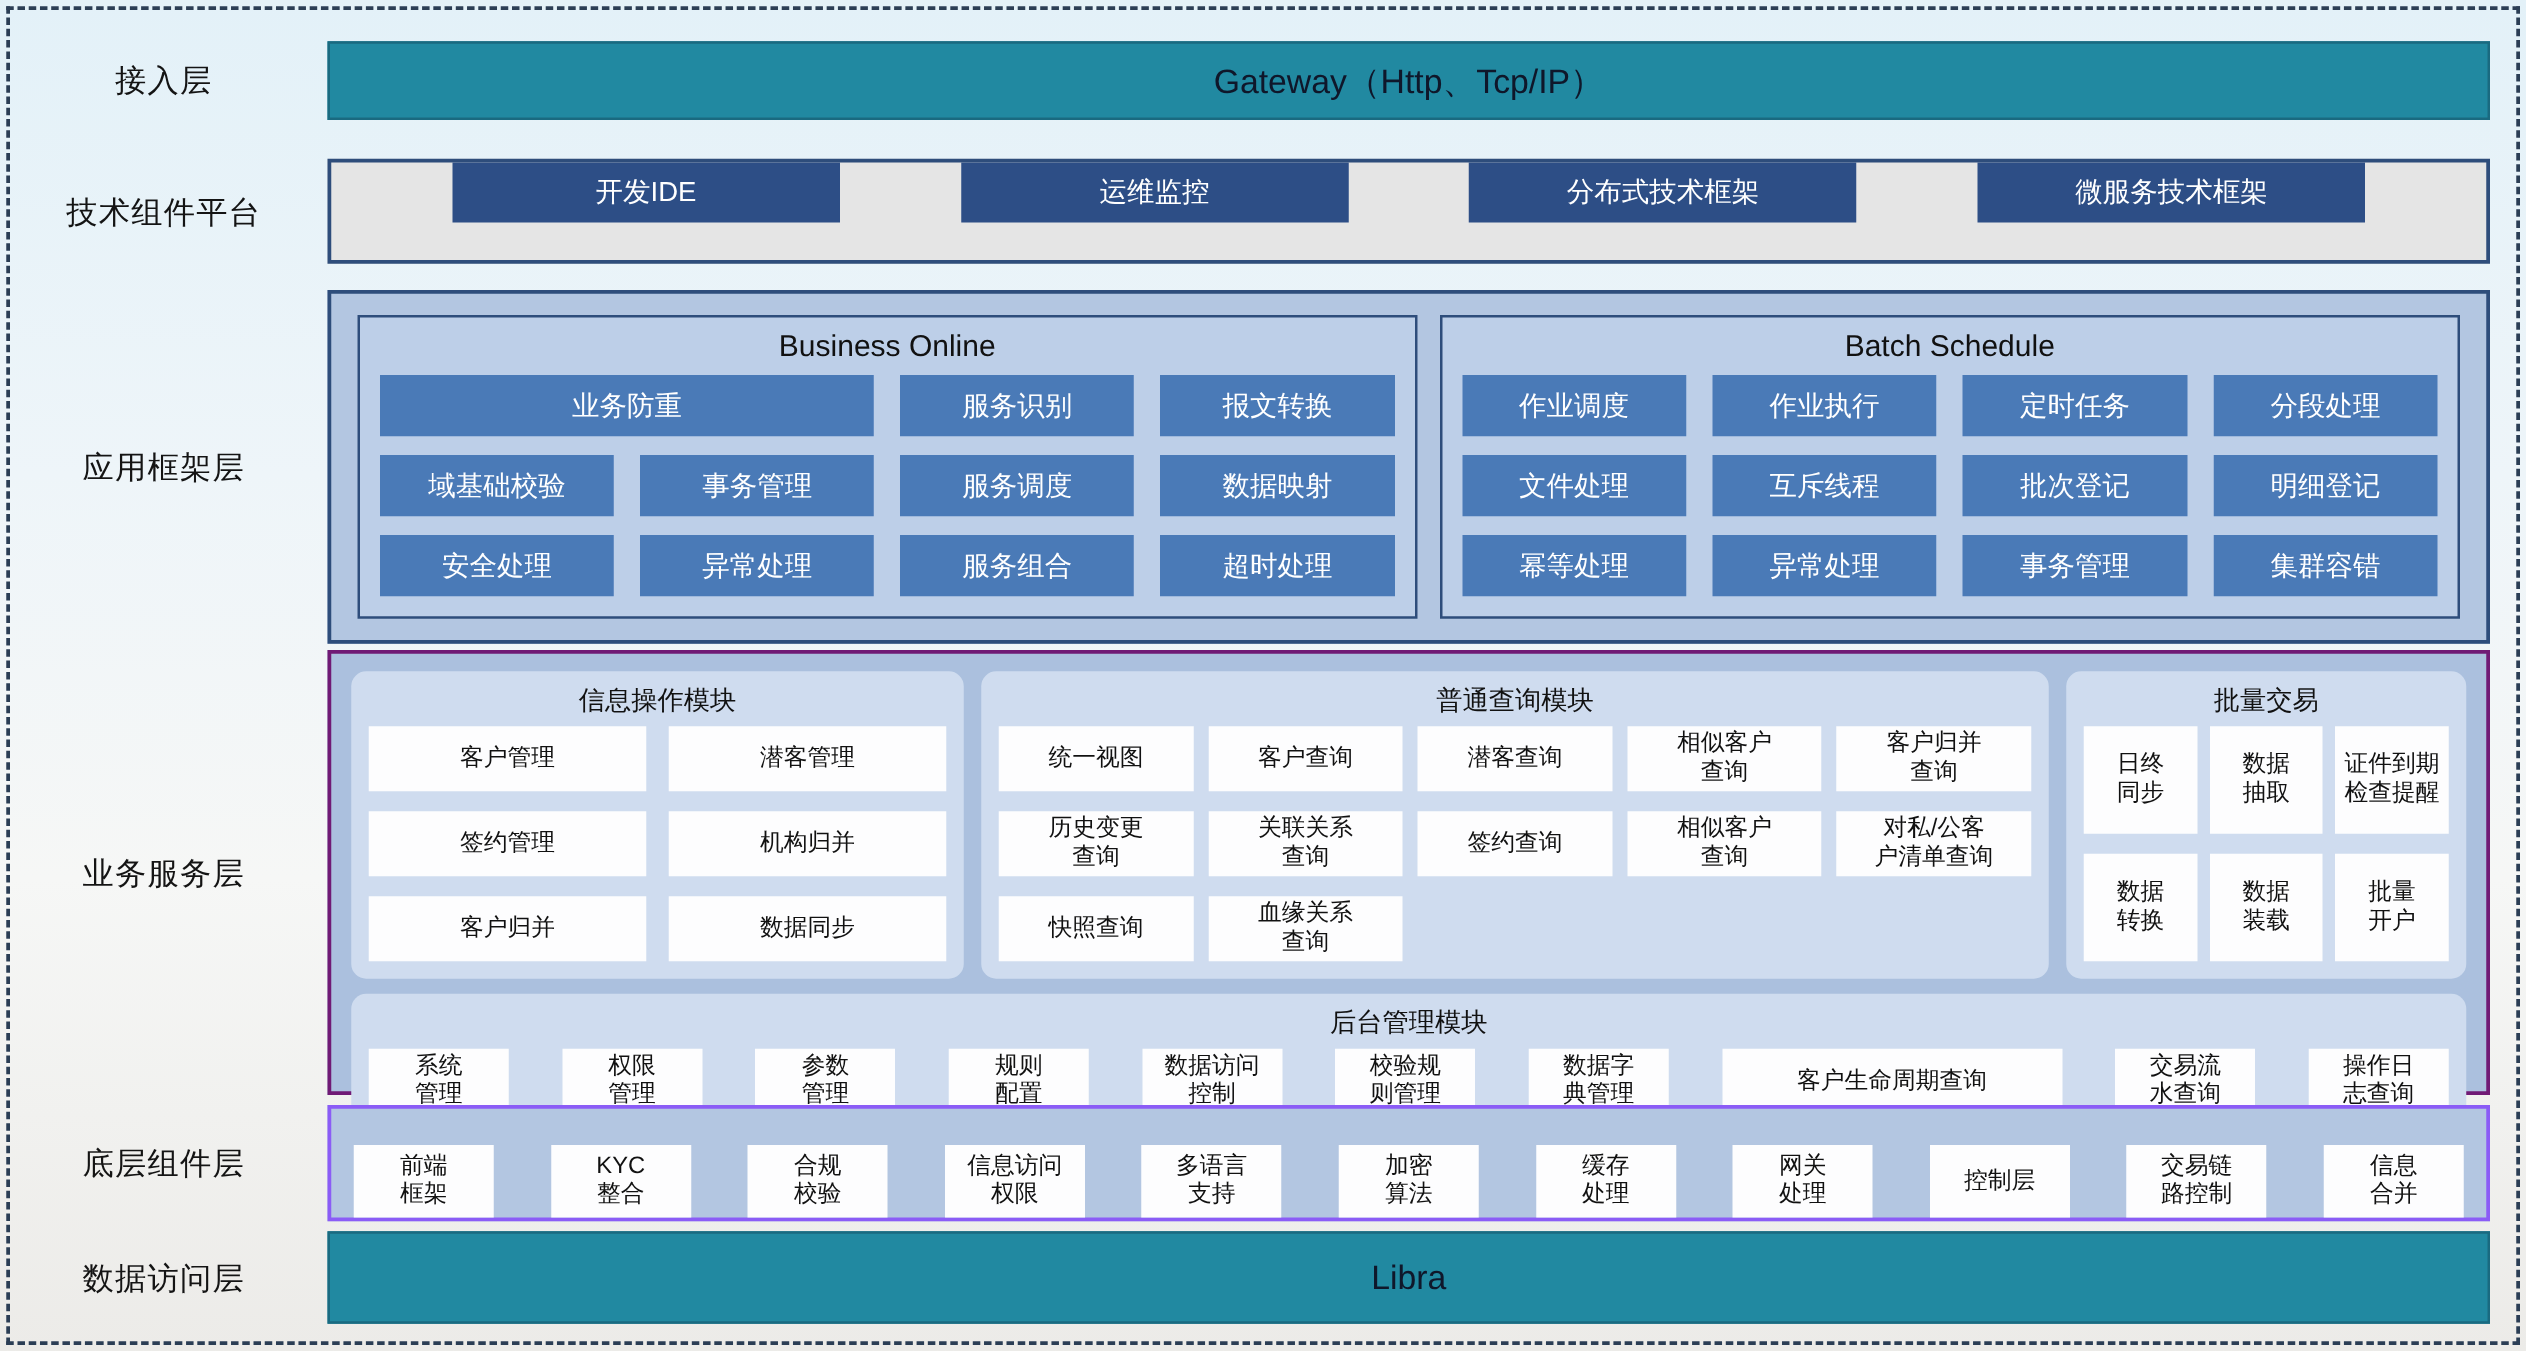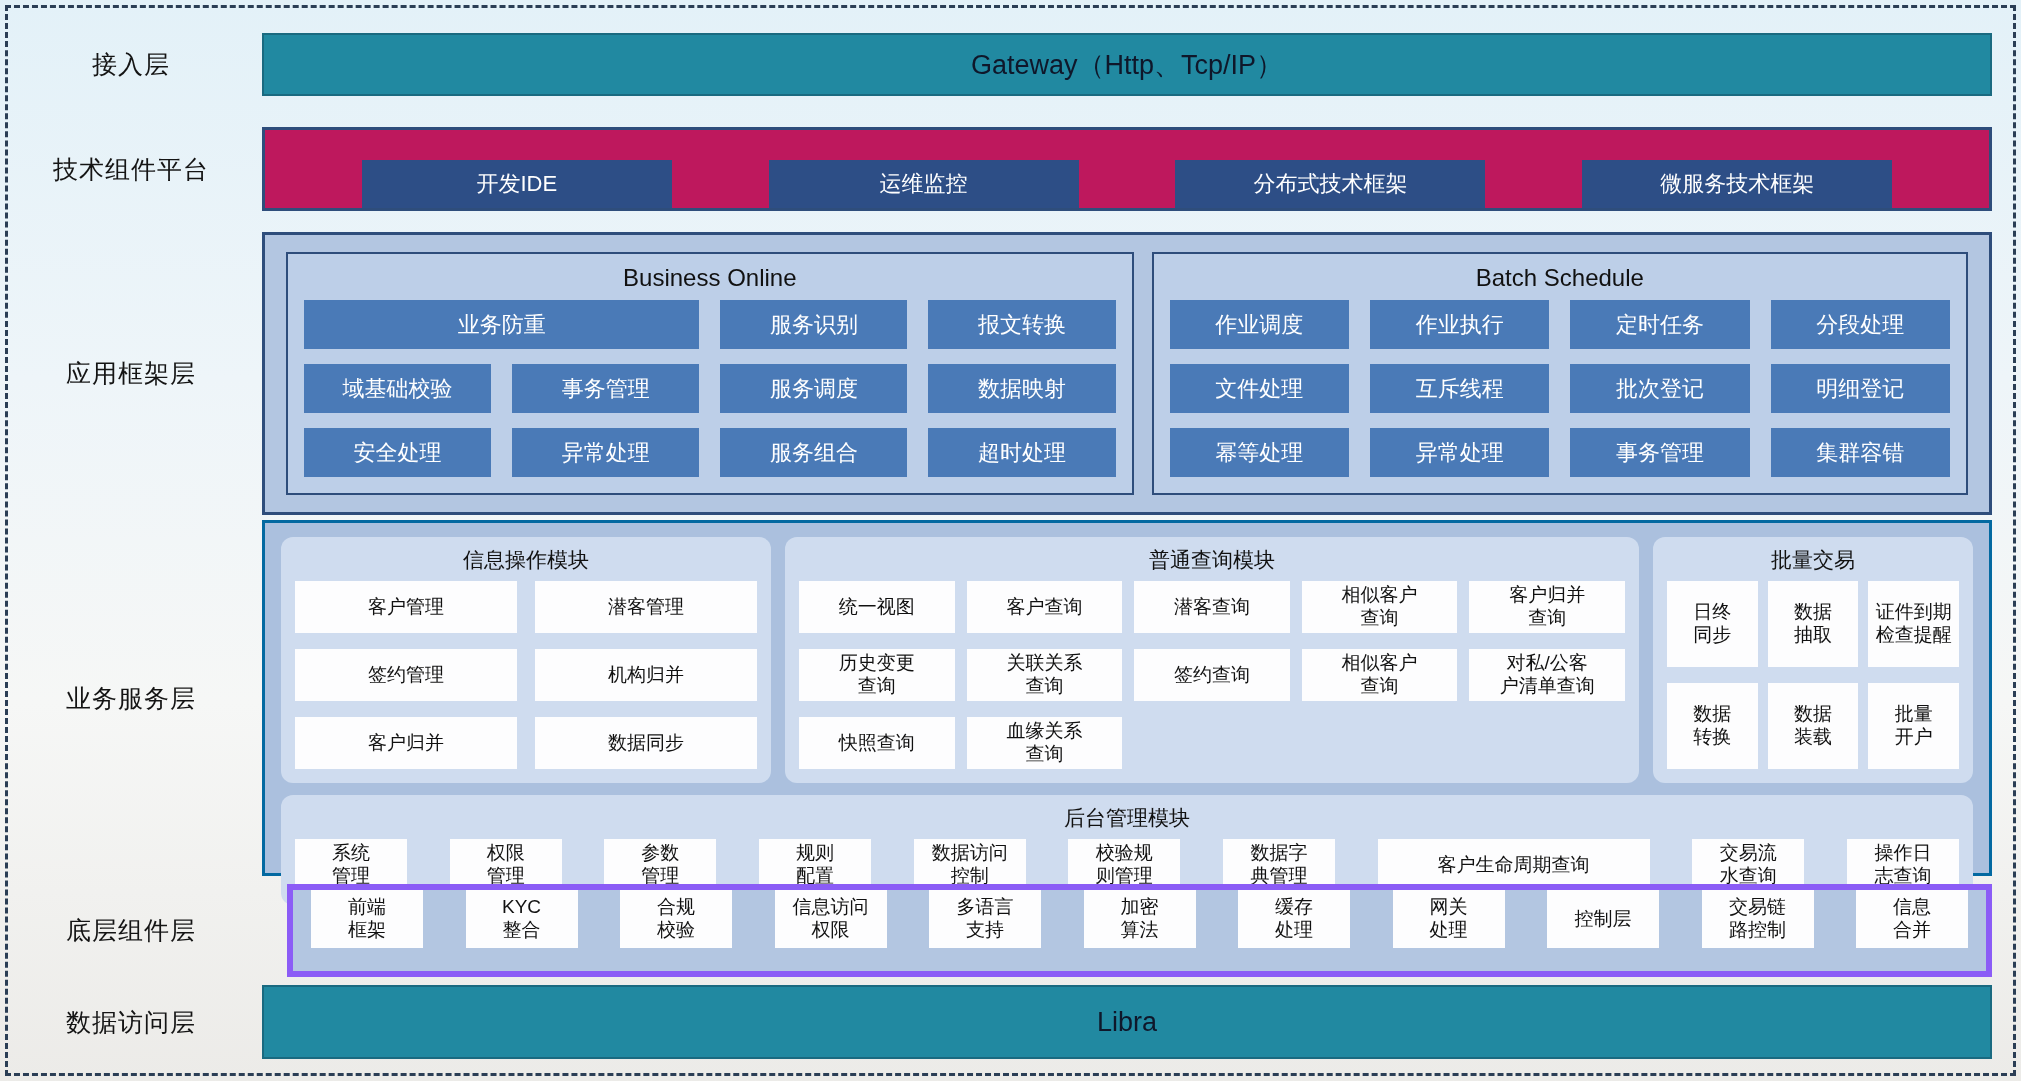--- a/index.html
+++ b/index.html
@@ -20,22 +20,22 @@
 
   
   .teal-bar{
     flex:1;background:#2189a1;border:2px solid #1a6a80;
     display:flex;align-items:center;justify-content:center;
     color:#0f172a;font-size:27px;
   }
 
   
   .tech-panel{
-    flex:1;background:#be185d;border:3px solid #2e4d7b;
-    display:flex;align-items:flex-end;justify-content:space-evenly;
+    flex:1;background:#e5e5e5;border:3px solid #2e4d7b;
+    display:flex;align-items:flex-start;justify-content:space-evenly;
   }
   .navy-btn{
     width:310px;height:48px;background:#2d4e86;color:#fff;font-size:22px;
     display:flex;align-items:center;justify-content:center;
   }
 
   
   .appframe-panel{
     flex:1;background:#b3c6e1;border:3px solid #2e4d7b;
     display:flex;gap:18px;padding:17px 21px;
@@ -55,21 +55,21 @@
     gap:15px 21px;margin-top:4px;
   }
   .steel-btn{
     background:#4a7ab7;color:#fff;font-size:22px;min-height:46px;
     display:flex;align-items:center;justify-content:center;
   }
   .span2{grid-column:span 2;}
 
   
   .bizservice-panel{
-    flex:1;background:#abc0de;border:3px solid #0369a1;
+    flex:1;background:#abc0de;border:3px solid #701a75;
     display:flex;flex-direction:column;gap:12px;padding:14px 16px;
   }
   .module-row{flex:1;display:flex;gap:14px;}
   .module{
     background:#cfdcef;border-radius:12px;
     padding:8px 14px 14px;display:flex;flex-direction:column;
   }
   .module-title{
     text-align:center;font-size:21px;color:#111;height:30px;
     display:flex;align-items:center;justify-content:center;margin-bottom:6px;
@@ -86,22 +86,22 @@
     display:flex;align-items:center;justify-content:center;text-align:center;
     white-space:pre-line;min-height:52px;
   }
   .module.admin{width:auto;}
   .admin-items{flex:1;display:flex;align-items:center;justify-content:space-between;}
   .admin-items .white-box{flex:0 0 112px;height:52px;}
   .admin-items .white-box.wide{flex:0 0 272px;}
 
   
   .basecomp-panel{
-    flex:1;background:#b3c6e1;border:6px solid #8b5cf6;
-    display:flex;align-items:flex-start;justify-content:space-between;padding:0 18px;margin-left:25px;
+    flex:1;background:#b3c6e1;border:3px solid #8b5cf6;
+    display:flex;align-items:flex-end;justify-content:space-between;padding:0 18px;
   }
   .basecomp-panel .white-box{flex:0 0 112px;height:58px;}
 
   
   .band.access     {top:33px;height:63px;}
   .band.tech       {top:127px;height:84px;}
   .band.appframe   {top:232px;height:283px;}
   .band.bizservice {top:520px;height:356px;}
   .band.basecomp   {top:884px;height:93px;}
   .band.dataaccess {top:985px;height:74px;}

